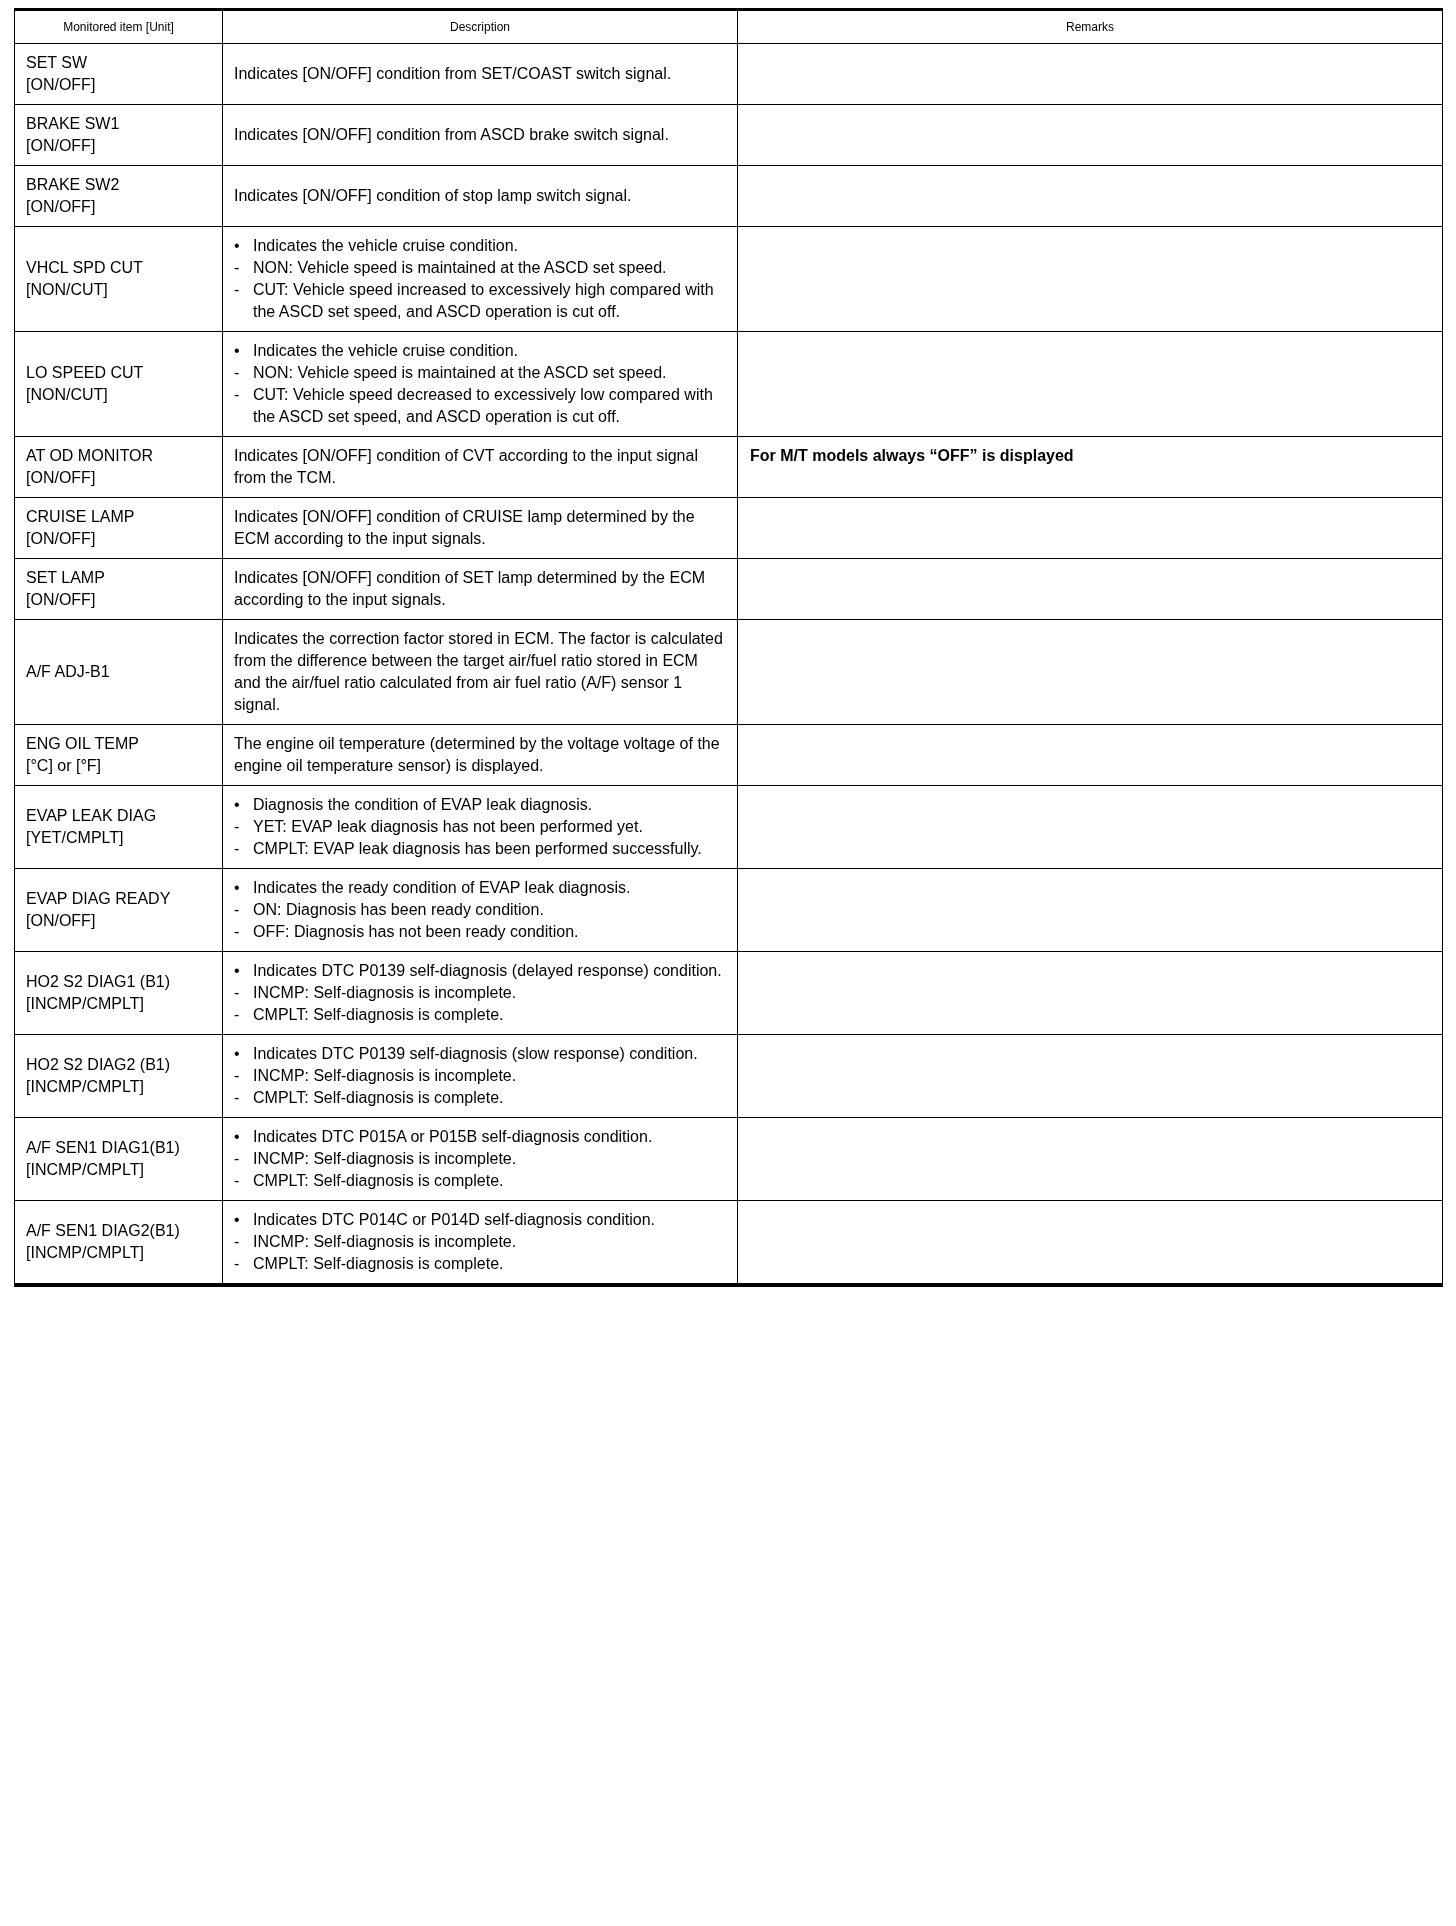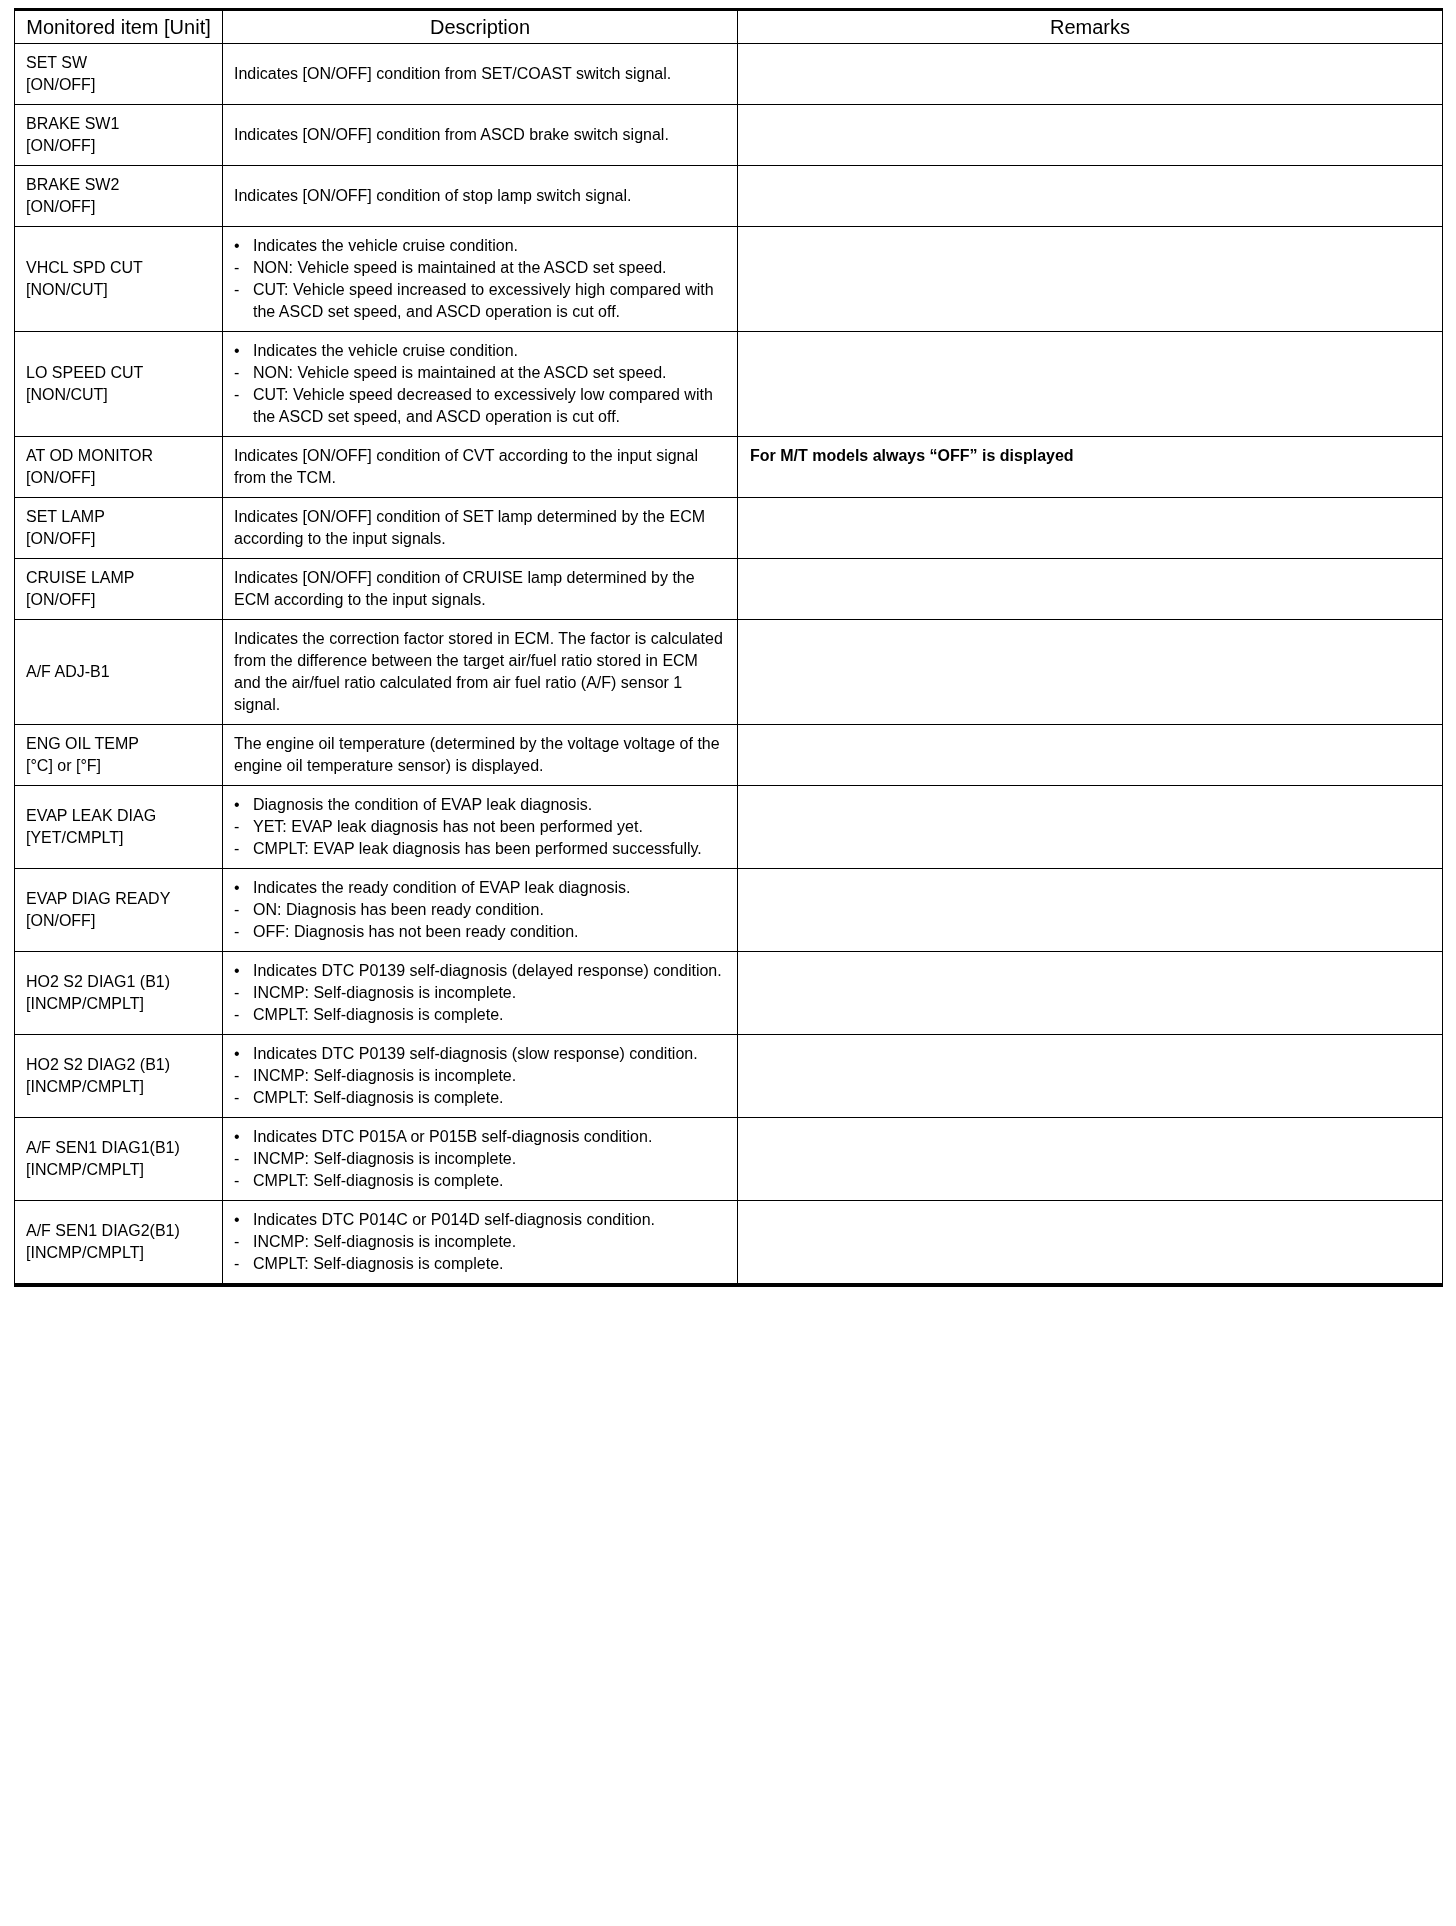--- a/index.html
+++ b/index.html
@@ -26,21 +26,21 @@
   col.c-item { width: 208px; }
   col.c-desc { width: 515px; }
   col.c-rem  { width: 705px; }
   th, td {
     border: 1px solid #000;
     font-weight: normal;
   }
   th {
     text-align: center;
     padding: 6px 4px;
-    font-size: 20px;
+    font-size: 12px;
     line-height: 20px;
   }
   td { vertical-align: middle; }
   td.item-cell {
     padding: 8px 8px 8px 11px;
     line-height: 22px;
   }
   td.desc-cell {
     padding: 8px 8px 8px 11px;
     line-height: 22px;
@@ -156,35 +156,35 @@
           </td>
           <td class="desc-cell">
             <div class="desc-line m-plain"><span class="txt">Indicates [ON/OFF] condition of CVT according to the input signal from the TCM.</span></div>
           </td>
           <td class="remarks-cell">
             <div>For M/T models always “OFF” is displayed</div>
           </td>
         </tr>
         <tr>
           <td class="item-cell">
+            <div>CRUISE LAMP</div>
+            <div>[ON/OFF]</div>
+          </td>
+          <td class="desc-cell">
+            <div class="desc-line m-plain"><span class="txt">Indicates [ON/OFF] condition of CRUISE lamp determined by the ECM according to the input signals.</span></div>
+          </td>
+          <td class="remarks-cell"></td>
+        </tr>
+        <tr>
+          <td class="item-cell">
             <div>SET LAMP</div>
             <div>[ON/OFF]</div>
           </td>
           <td class="desc-cell">
             <div class="desc-line m-plain"><span class="txt">Indicates [ON/OFF] condition of SET lamp determined by the ECM according to the input signals.</span></div>
-          </td>
-          <td class="remarks-cell"></td>
-        </tr>
-        <tr>
-          <td class="item-cell">
-            <div>CRUISE LAMP</div>
-            <div>[ON/OFF]</div>
-          </td>
-          <td class="desc-cell">
-            <div class="desc-line m-plain"><span class="txt">Indicates [ON/OFF] condition of CRUISE lamp determined by the ECM according to the input signals.</span></div>
           </td>
           <td class="remarks-cell"></td>
         </tr>
         <tr>
           <td class="item-cell">
             <div>A/F ADJ-B1</div>
           </td>
           <td class="desc-cell">
             <div class="desc-line m-plain"><span class="txt">Indicates the correction factor stored in ECM. The factor is calculated from the difference between the target air/fuel ratio stored in ECM and the air/fuel ratio calculated from air fuel ratio (A/F) sensor 1 signal.</span></div>
           </td>

